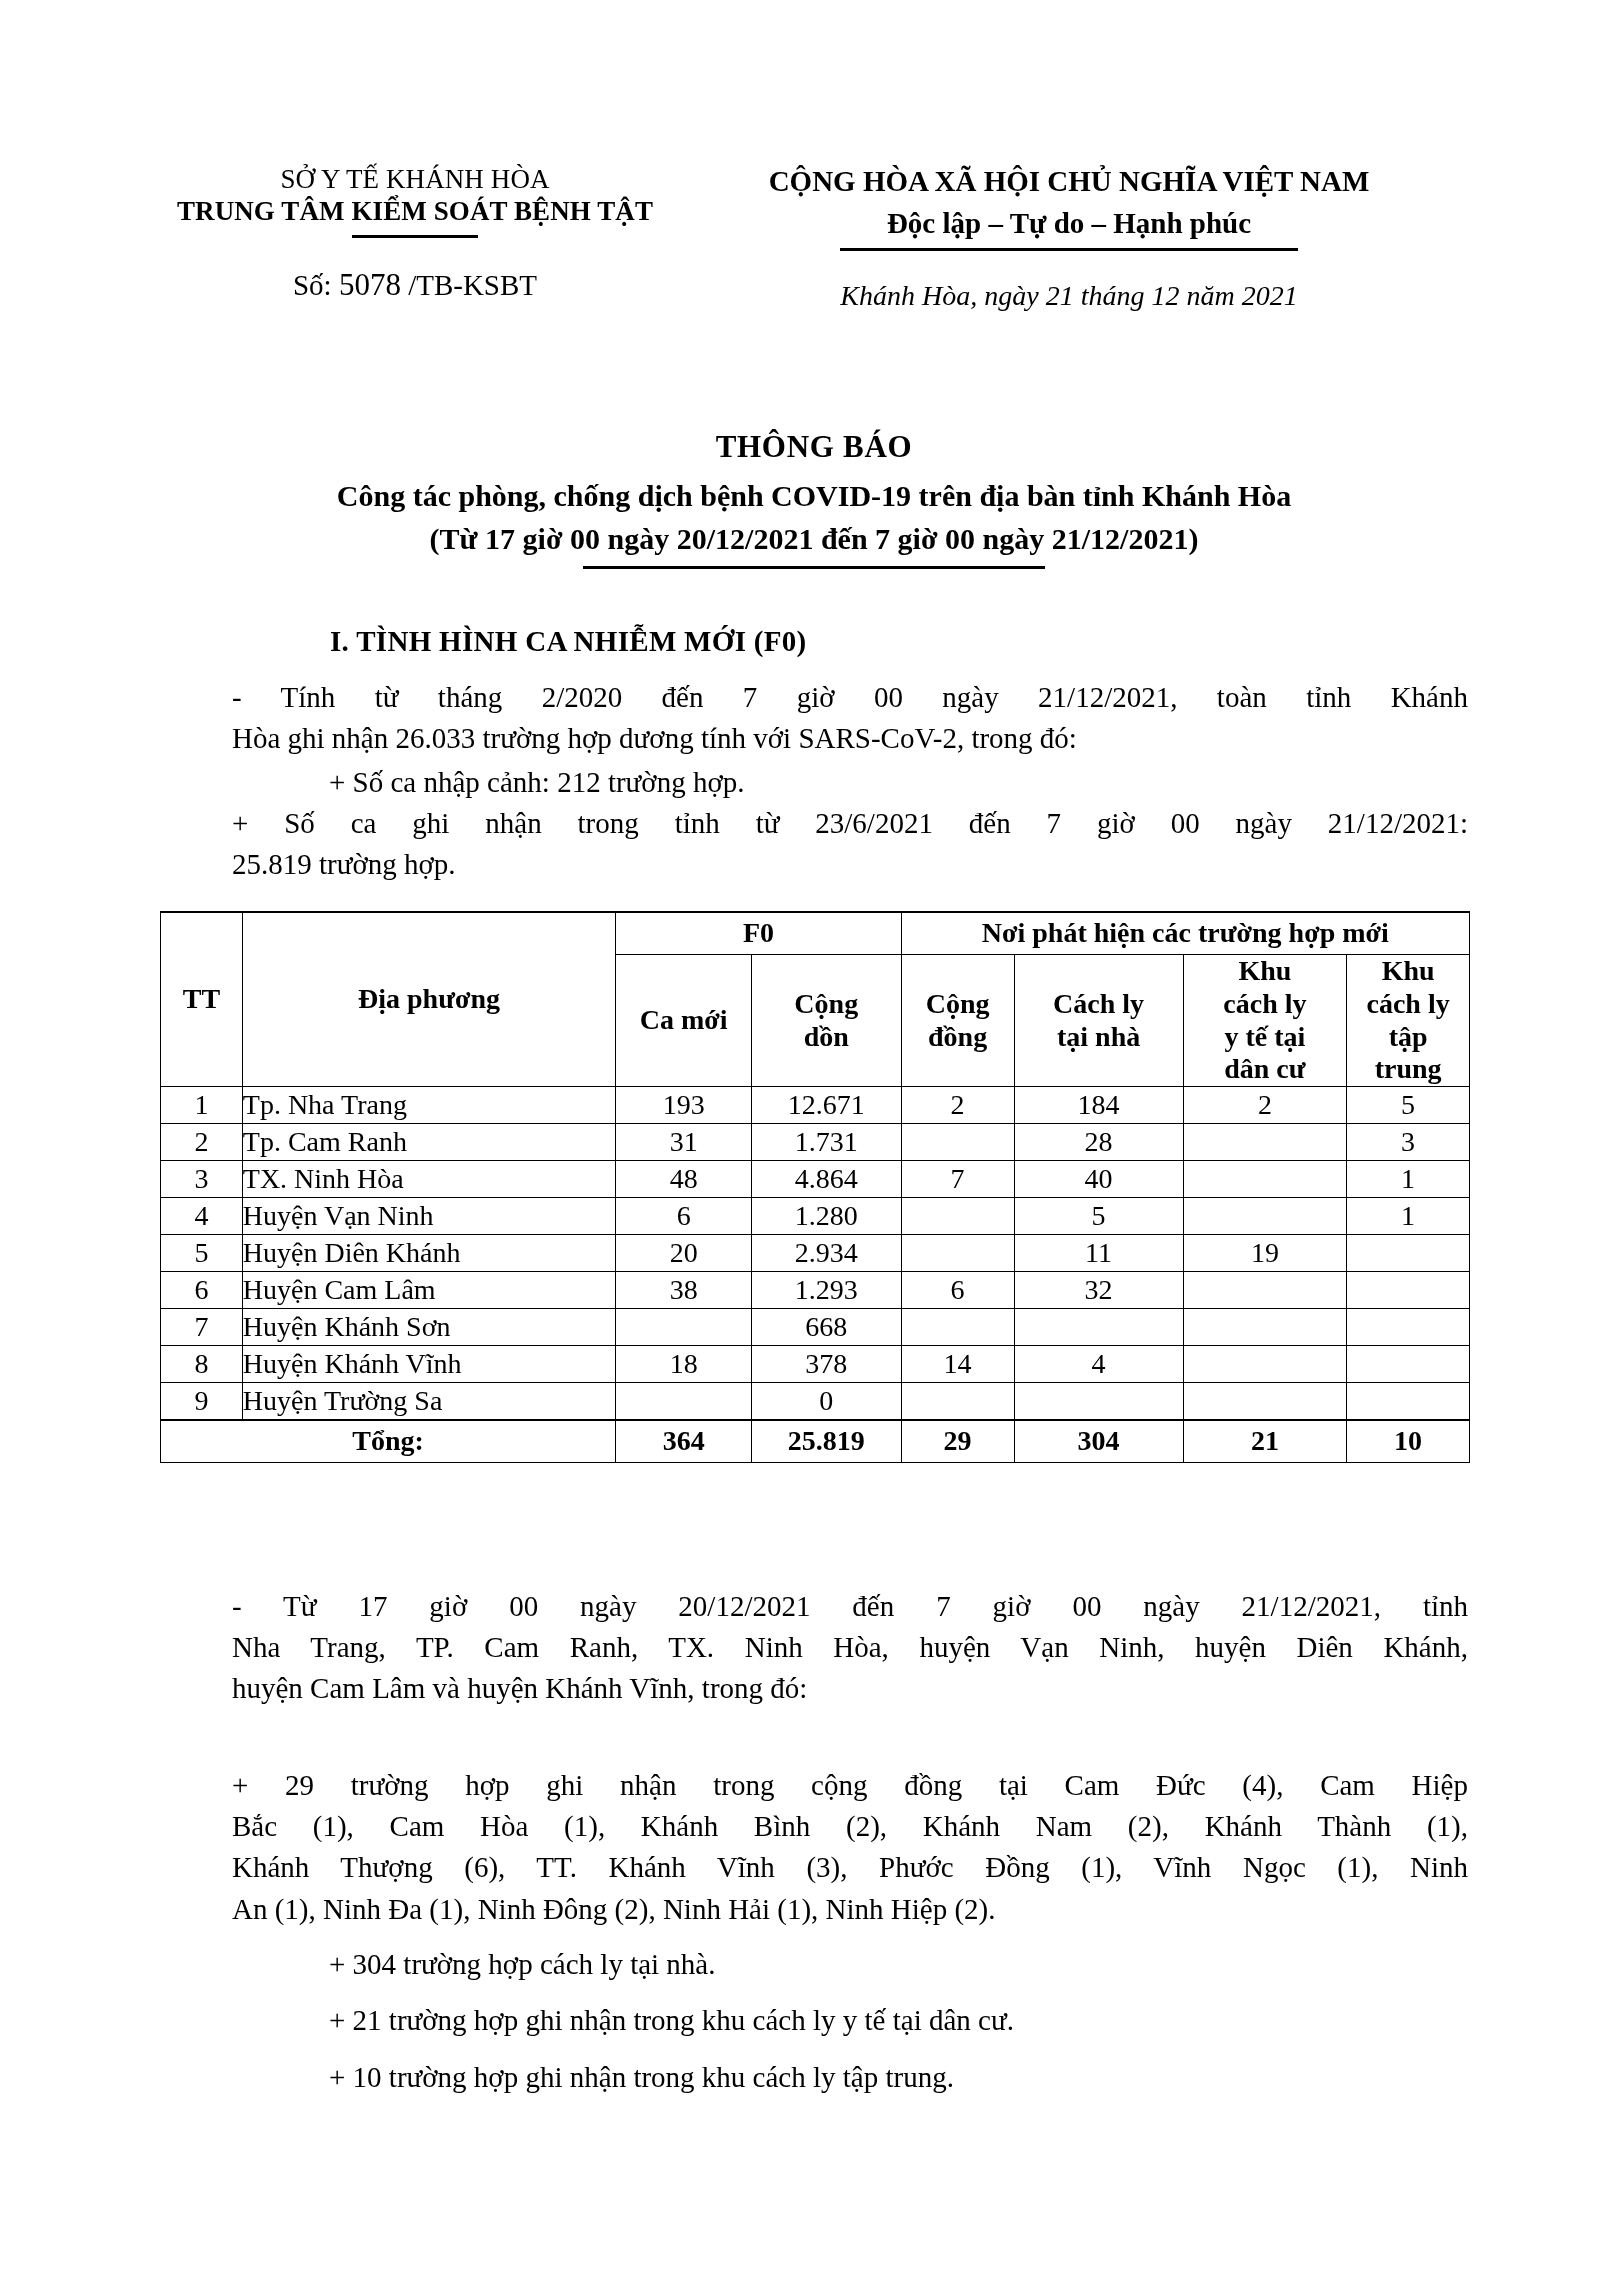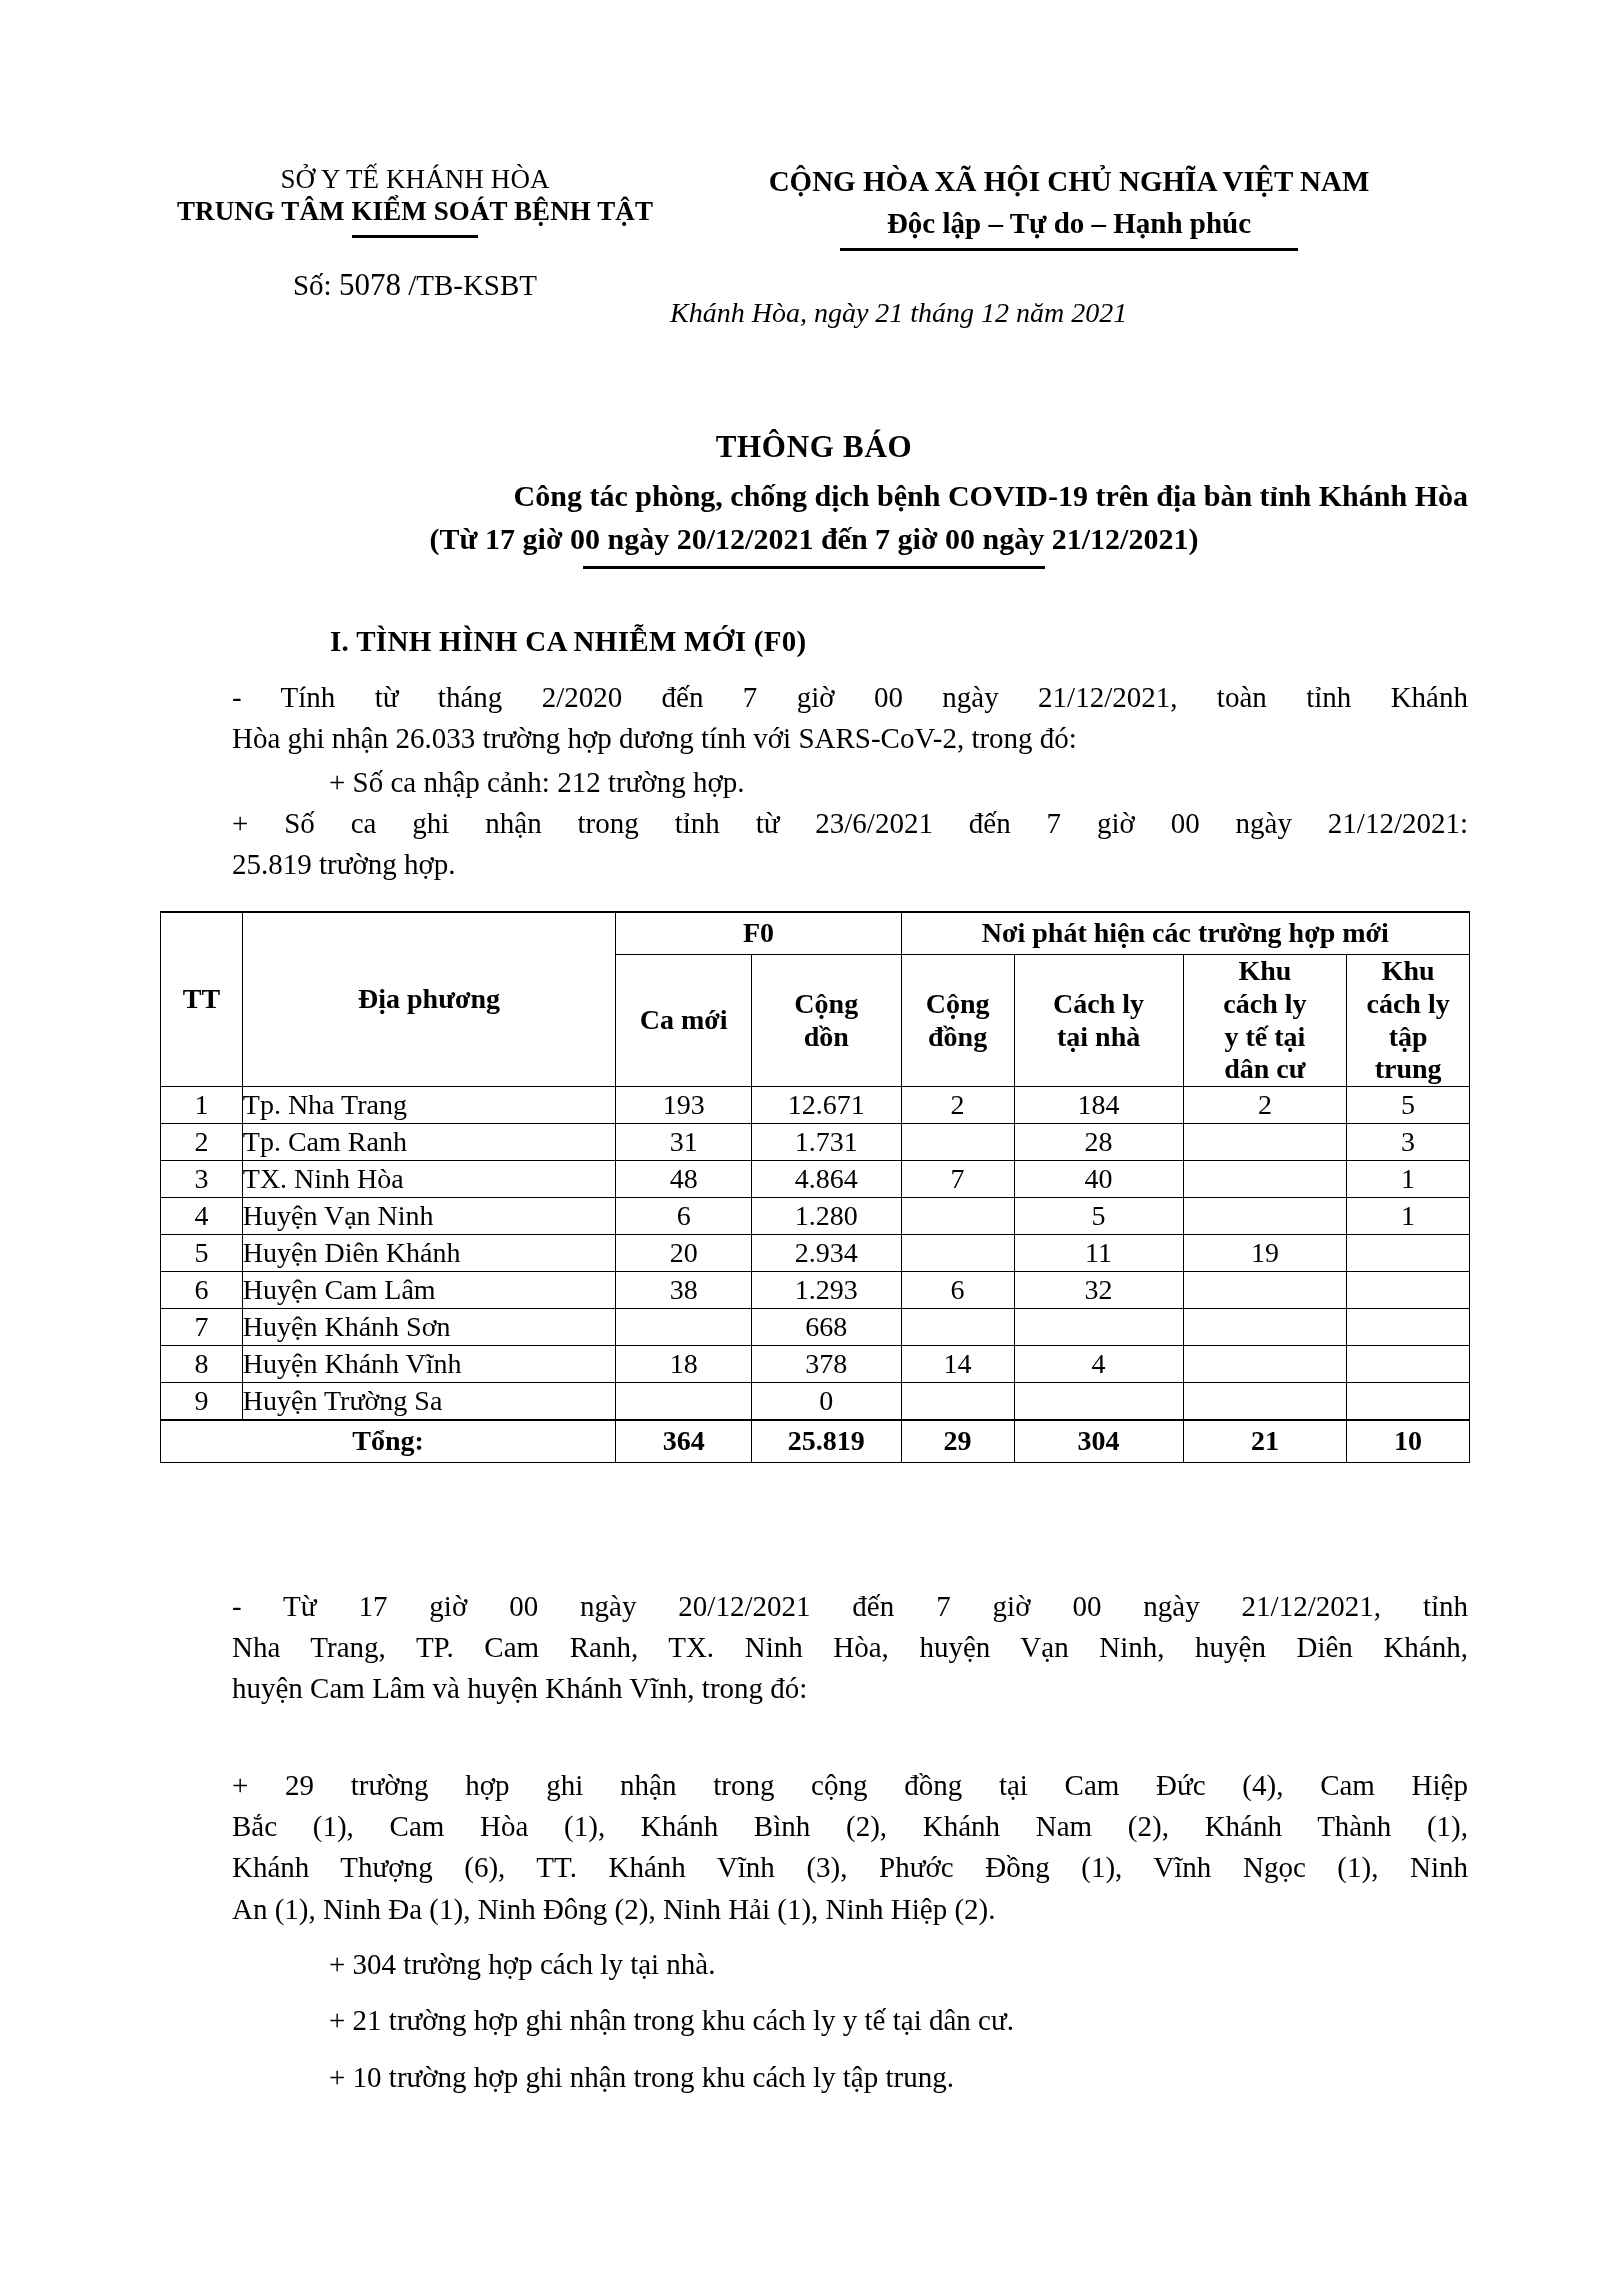--- a/index.html
+++ b/index.html
@@ -72,24 +72,24 @@
   .rule-left { width: 126px; }
   .rule-right { width: 458px; }
 
   .hdr-sub-left {
     margin-top: 29px;
     font-size: 29px;
     text-align: center;
     white-space: nowrap;
   }
   .hdr-sub-right {
-    margin-top: 46px;
+    margin-top: 29px;
     font-size: 28px;
     font-style: italic;
-    text-align: left;
+    text-align: center;
     white-space: nowrap;
   }
   .num-big { font-size: 31px; }
 
   
   .title-block {
     position: absolute;
     left: 160px;
     top: 428px;
     width: 1308px;
@@ -99,21 +99,20 @@
     font-size: 31px;
     font-weight: bold;
     letter-spacing: 0.7px;
     line-height: 1.25;
   }
   .t-sub1 {
     font-size: 30px;
     font-weight: bold;
     line-height: 1.3;
     margin-top: 9.2px;
-    text-align: right;
   }
   .t-sub2 {
     font-size: 30px;
     font-weight: bold;
     line-height: 1.3;
     margin-top: 3.9px;
   }
   .title-rule {
     width: 462px;
     height: 3.3px;

